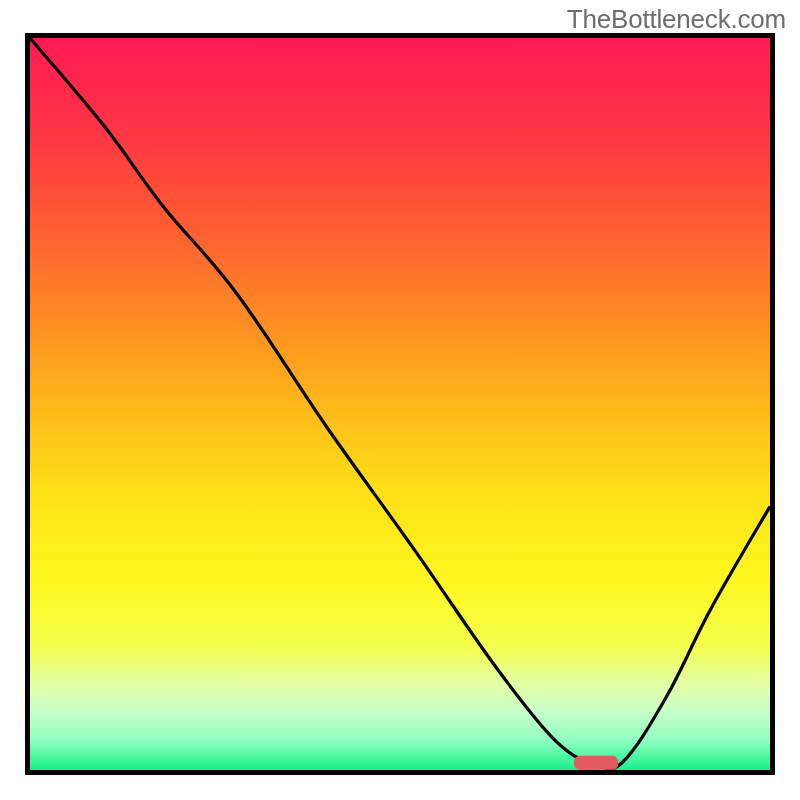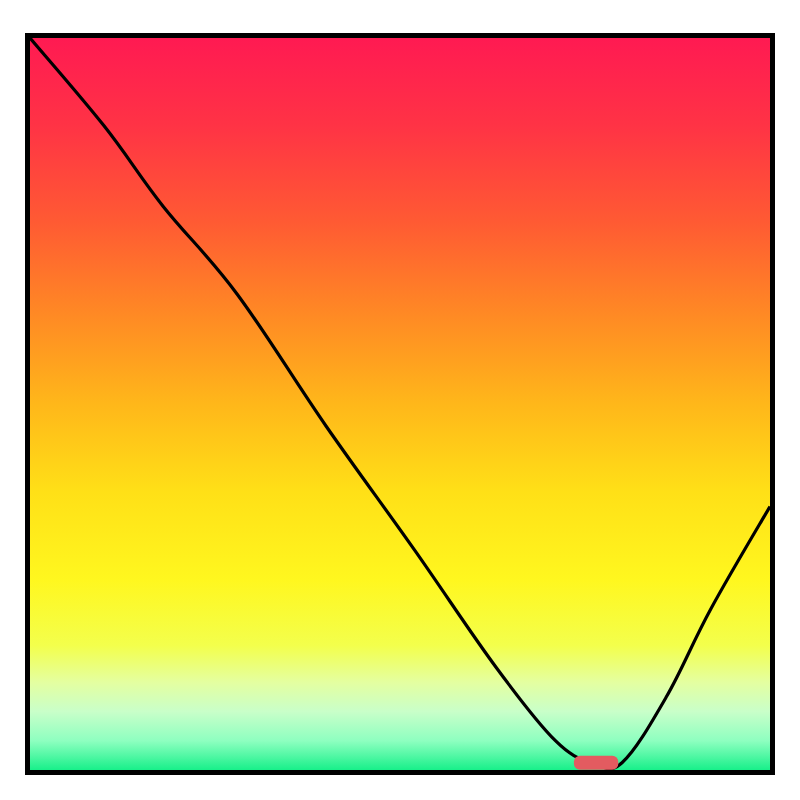--- a/index.html
+++ b/index.html
@@ -40,20 +40,21 @@
     left: 0;
     top: 0;
     width: 100%;
     height: 100%;
   }
 </style>
 </head>
 <body>
 
 <div class="stage">
+  <div class="watermark">TheBottleneck.com</div>
 
   <div class="frame">
 
     <svg class="bg" viewBox="0 0 740 732" preserveAspectRatio="none">
       <defs>
         <linearGradient id="grad" x1="0" y1="0" x2="0" y2="1">
             <stop offset="0%" stop-color="#ff1a52"></stop>
             <stop offset="12%" stop-color="#ff3345"></stop>
             <stop offset="25%" stop-color="#ff5a33"></stop>
             <stop offset="38%" stop-color="#ff8a24"></stop>

